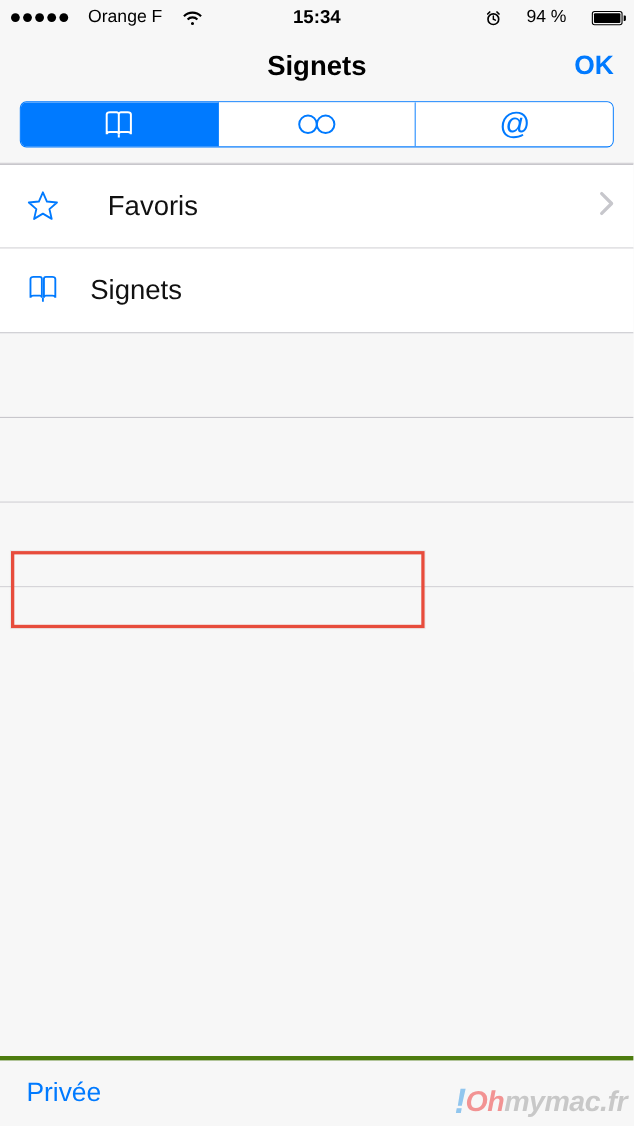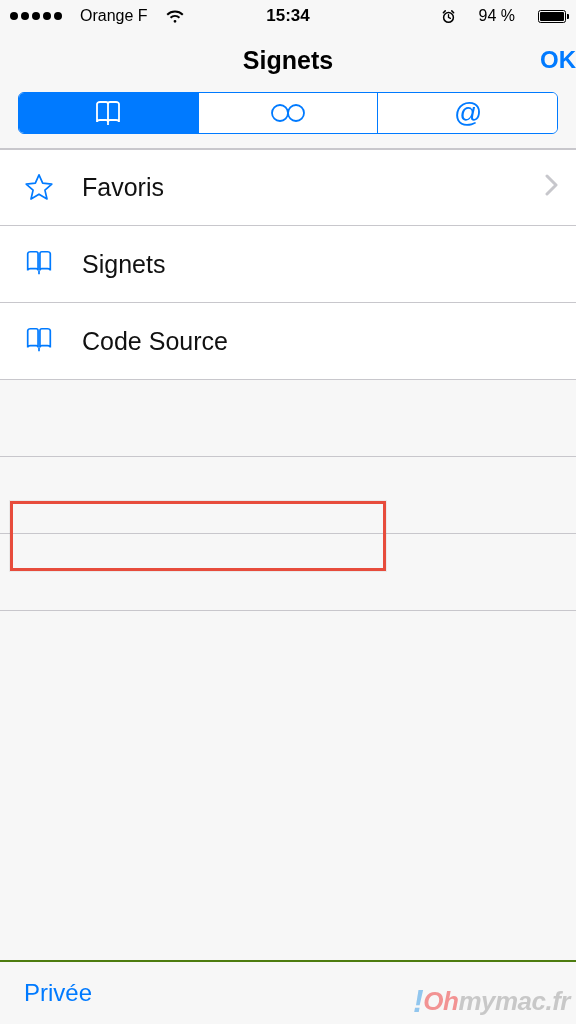--- a/index.html
+++ b/index.html
@@ -40,21 +40,21 @@
       display: flex;
       align-items: center;
       justify-content: center;
       position: relative;
       padding: 0 18px;
       background: #f7f7f7;
     }
     .nav-title { font-size: 25px; font-weight: 600; color: #000; }
     .nav-done {
       position: absolute;
-      right: 0;
+      right: 18px;
       font-size: 24px;
       font-weight: 600;
       color: #007aff;
     }
 
     
     .seg-wrap {
       padding: 4px 18px 14px 18px;
       background: #f7f7f7;
       border-bottom: 1px solid #c8c7cc;
@@ -84,21 +84,21 @@
     .list { background: #fff; }
     .row {
       height: 77px;
       display: flex;
       align-items: center;
       padding: 0 18px 0 22px;
       border-bottom: 1px solid #c8c7cc;
       position: relative;
       background: #fff;
     }
-    .row:first-child { border-top: 1px solid #c8c7cc; }
+    .row:first-child { border-top: 1px solid #c8c7cc; gap: 16px; }
     .row-icon {
       width: 34px;
       height: 34px;
       margin-right: 26px;
       display: flex;
       align-items: center;
       justify-content: center;
       flex-shrink: 0;
     }
     .row-label { font-size: 25px; color: #111; }
@@ -125,21 +125,21 @@
       position: absolute;
       bottom: 0;
       left: 0;
       right: 0;
       height: 64px;
       display: flex;
       align-items: center;
       justify-content: space-between;
       padding: 0 24px;
       background: rgba(247,247,247,0.97);
-      border-top: 2px solid #4d7c0f;
+      border-top: 4px solid #4d7c0f;
     }
     .toolbar-btn { font-size: 24px; color: #007aff; }
 
     
     .watermark {
       position: absolute;
       bottom: 4px;
       right: 6px;
       font-size: 26px;
       font-weight: 700;
@@ -234,29 +234,20 @@
     <span class="row-icon">
       <svg viewBox="0 0 34 34" width="32" height="32">
           <path d="M5 6c0-1 1-2 3-2h6c1 0 2 1 2 2v18c0-1-1-2-2-2H8c-2 0-3 1-3 2V6zM29 6c0-1-1-2-3-2h-6c-1 0-2 1-2 2v18c0-1 1-2 2-2h6c2 0 3 1 3 2V6z" fill="none" stroke="#007aff" stroke-width="1.8"></path>
           <path d="M17 24v4" stroke="#007aff" stroke-width="1.8"></path>
         </svg>
     </span>
     <span class="row-label">Signets</span>
   </div>
 
 
-  <div class="row" style="position:relative;">
-    <span class="row-icon">
-      <svg viewBox="0 0 34 34" width="32" height="32">
-          <path d="M5 6c0-1 1-2 3-2h6c1 0 2 1 2 2v18c0-1-1-2-2-2H8c-2 0-3 1-3 2V6zM29 6c0-1-1-2-3-2h-6c-1 0-2 1-2 2v18c0-1 1-2 2-2h6c2 0 3 1 3 2V6z" fill="none" stroke="#007aff" stroke-width="1.8"></path>
-          <path d="M17 24v4" stroke="#007aff" stroke-width="1.8"></path>
-        </svg>
-    </span>
-    <span class="row-label">Code Source</span>
-  </div>
 
   <div class="row-empty"></div>
   <div class="row-empty"></div>
   <div class="row-empty"></div>
   <div class="row-empty" style="border-bottom:none;"></div>
 </div>
 
 <div class="highlight-box" style="left:10px; top:501px; width:376px; height:70px;"></div>
 
 <div class="toolbar">

